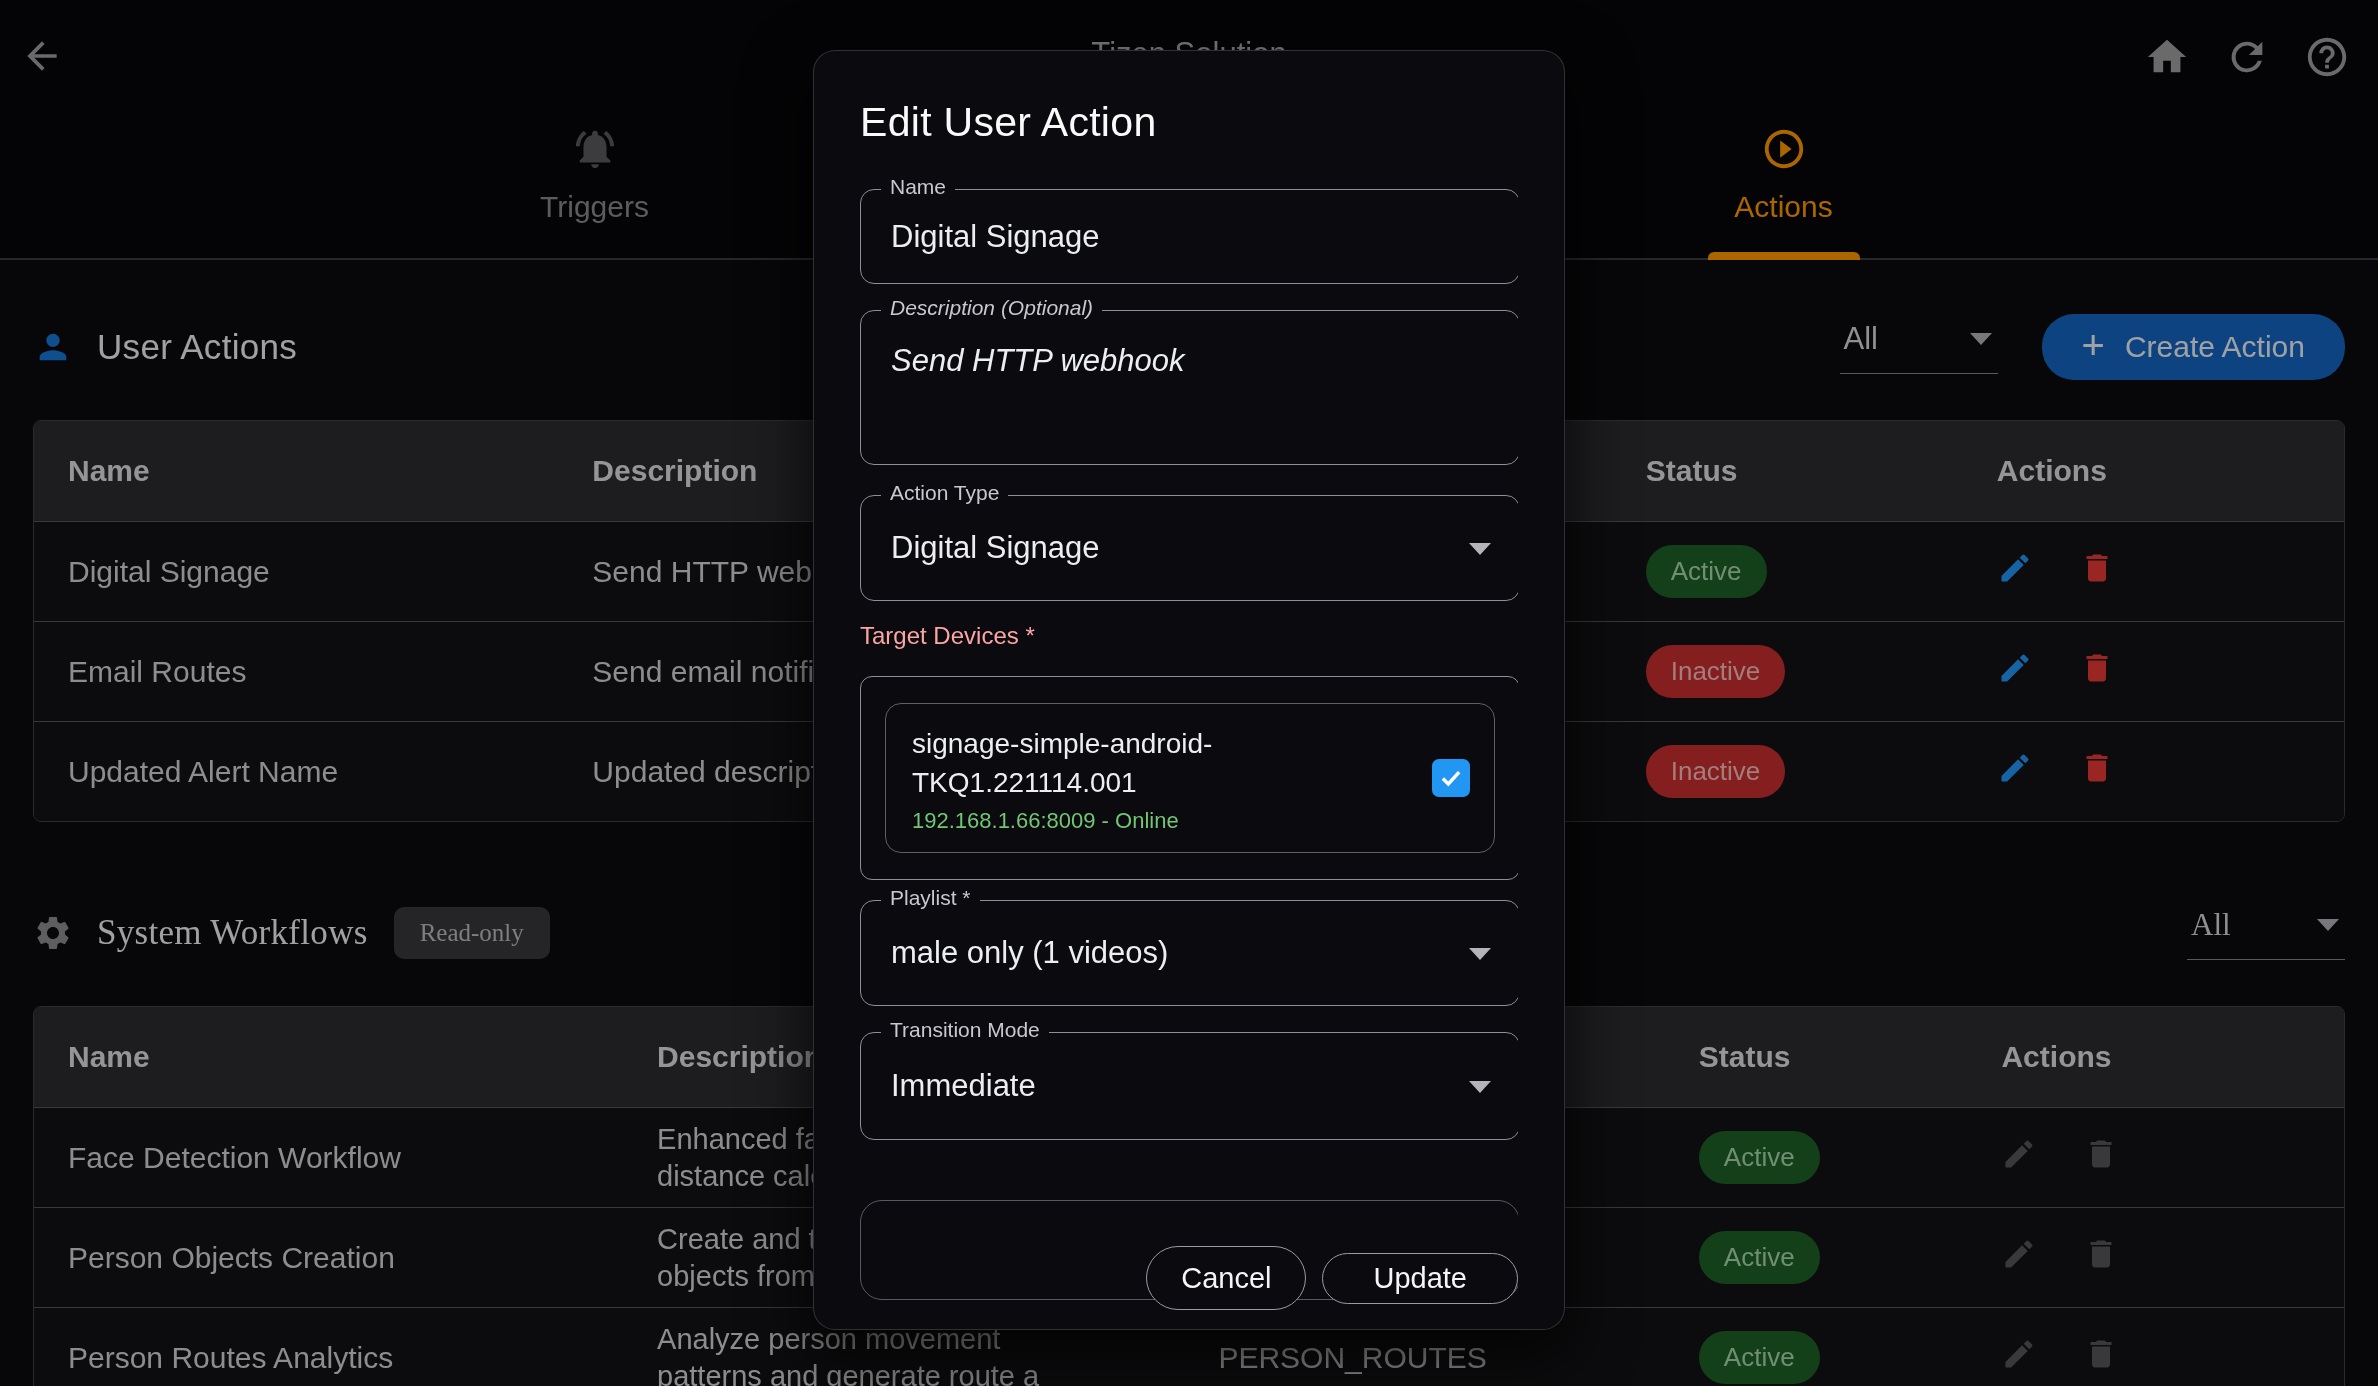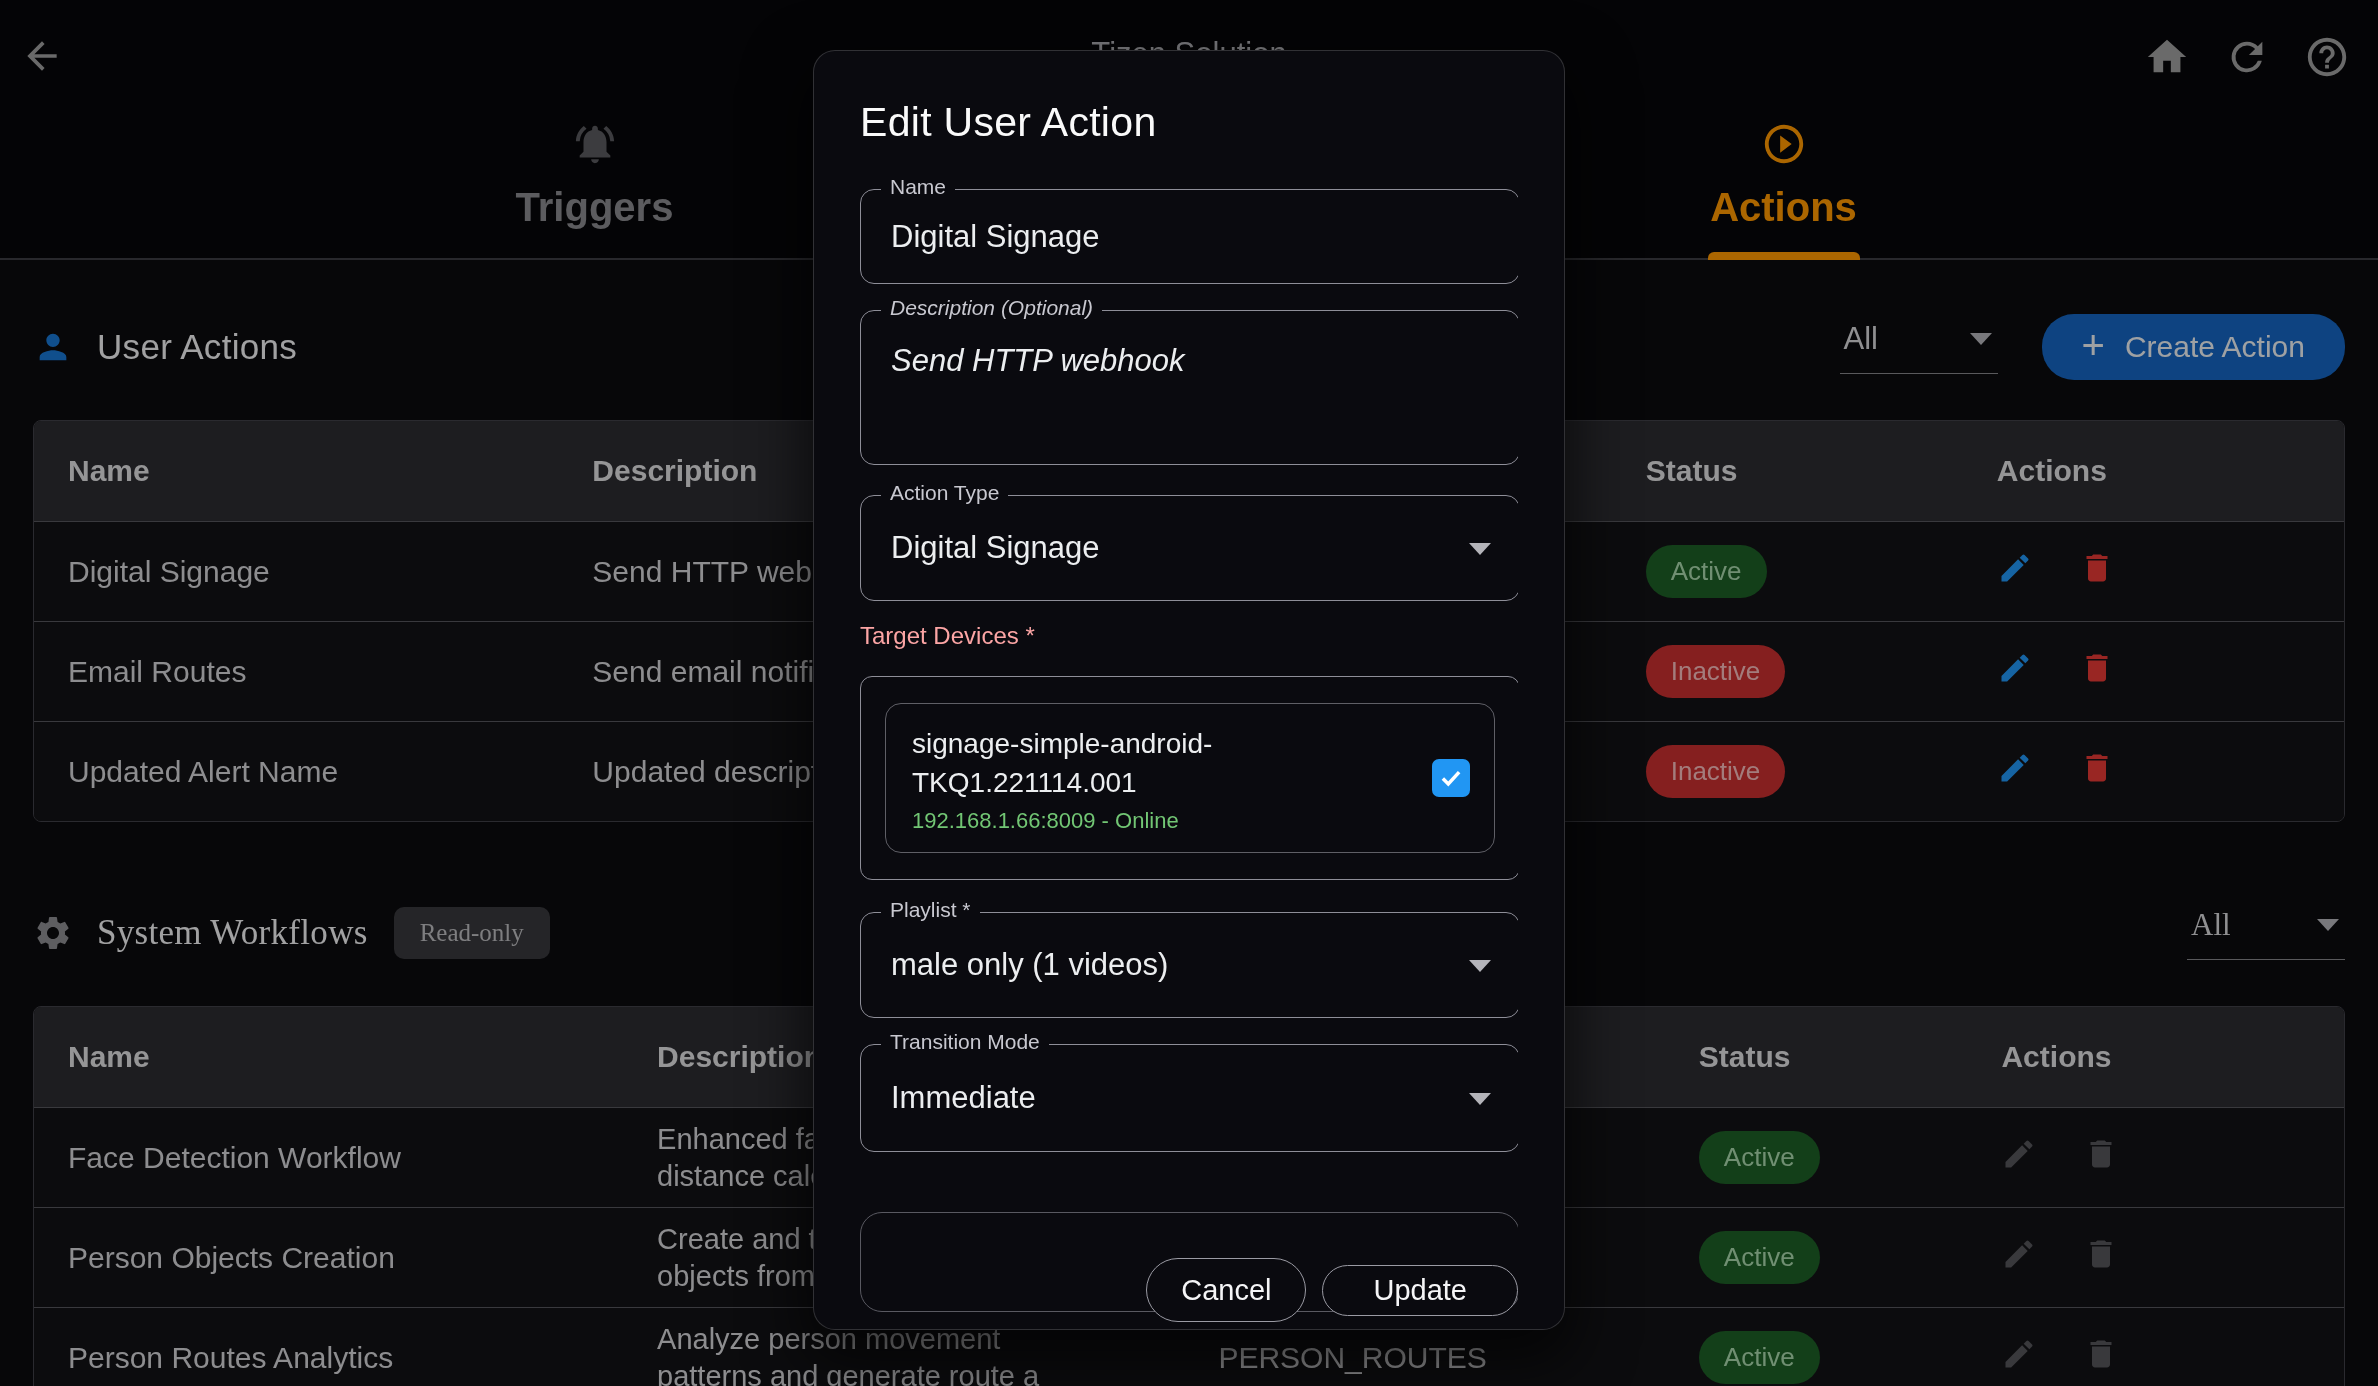--- a/index.html
+++ b/index.html
@@ -15,21 +15,21 @@
   .tb-icon svg { width:46px; height:46px; fill:#9e9e9e; }
   .back-btn svg { width:44px; height:44px; fill:#9e9e9e; }
   .page-title { position:absolute; top:36px; left:50%; transform:translateX(-50%);
     font-size:31px; color:#bdbdc2; white-space:nowrap; }
 
   
   .tabs { display:flex; height:168px; border-bottom:2px solid #3c3c42; background:#070709; position:relative; }
   .tab { flex:1; display:flex; flex-direction:column; align-items:center; justify-content:center;
     gap:14px; position:relative; cursor:pointer; }
   .tab svg { width:46px; height:46px; }
-  .tab .tab-label { font-size:40px;font-weight:bold; }
+  .tab .tab-label { font-size:30px; }
   .tab.inactive svg { fill:#5a5a5e; }
   .tab.inactive .tab-label { color:#8a8a8e; }
   .tab.active svg { fill:#ff9800; }
   .tab.active .tab-label { color:#ff9800; }
   .tab-indicator { position:absolute; bottom:-2px; left:50%; transform:translateX(-50%);
     width:152px; height:8px; border-radius:6px 6px 0 0; background:#ff9800; }
 
   
   .main { padding:0 33px; }
   .section-head { display:flex; align-items:center; margin-top:48px; height:78px; }
@@ -96,21 +96,21 @@
   .td-label { margin-top:21px; font-size:24px; color:#fca5a5; }
   .device-list { margin-top:26px; border:1px solid #8e8e98; border-radius:12px; width:660px;
     padding:26px 24px; }
   .device-card { position:relative; border:1px solid #5f5f66; border-radius:16px; padding:20px 90px 18px 26px; }
   .device-name { font-size:28px; color:#eceef0; line-height:39px; }
   .device-status { margin-top:6px; font-size:22px; color:#72c674; }
   .checkbox { position:absolute; right:24px; top:50%; transform:translateY(-50%); width:38px; height:38px;
     background:#2196f3; border-radius:7px; display:flex; align-items:center; justify-content:center; cursor:pointer; }
   .checkbox svg { width:26px; height:26px; }
 
-  .f-playlist { margin-top:32px; }
+  .f-playlist { margin-top:20px; }
   .f-transition { margin-top:26px; height:108px; }
 
   .m-footer { position:relative; margin-top:60px; height:150px; }
   .ghost-box { position:absolute; top:0; left:0; width:660px; height:100px;
     border:1px solid #595961; border-radius:22px; }
   .btn-row { position:absolute; top:46px; right:0; display:flex; align-items:center; gap:16px; }
   .m-btn { background:#0a0a0f; border:1px solid #9b9ba4; color:#f5f5f7; font-family:inherit;
     border-radius:34px; font-size:29px; cursor:pointer; }
   .btn-cancel { height:64px; padding:0 34px; }
   .btn-update { height:51px; padding:0 50px; }

